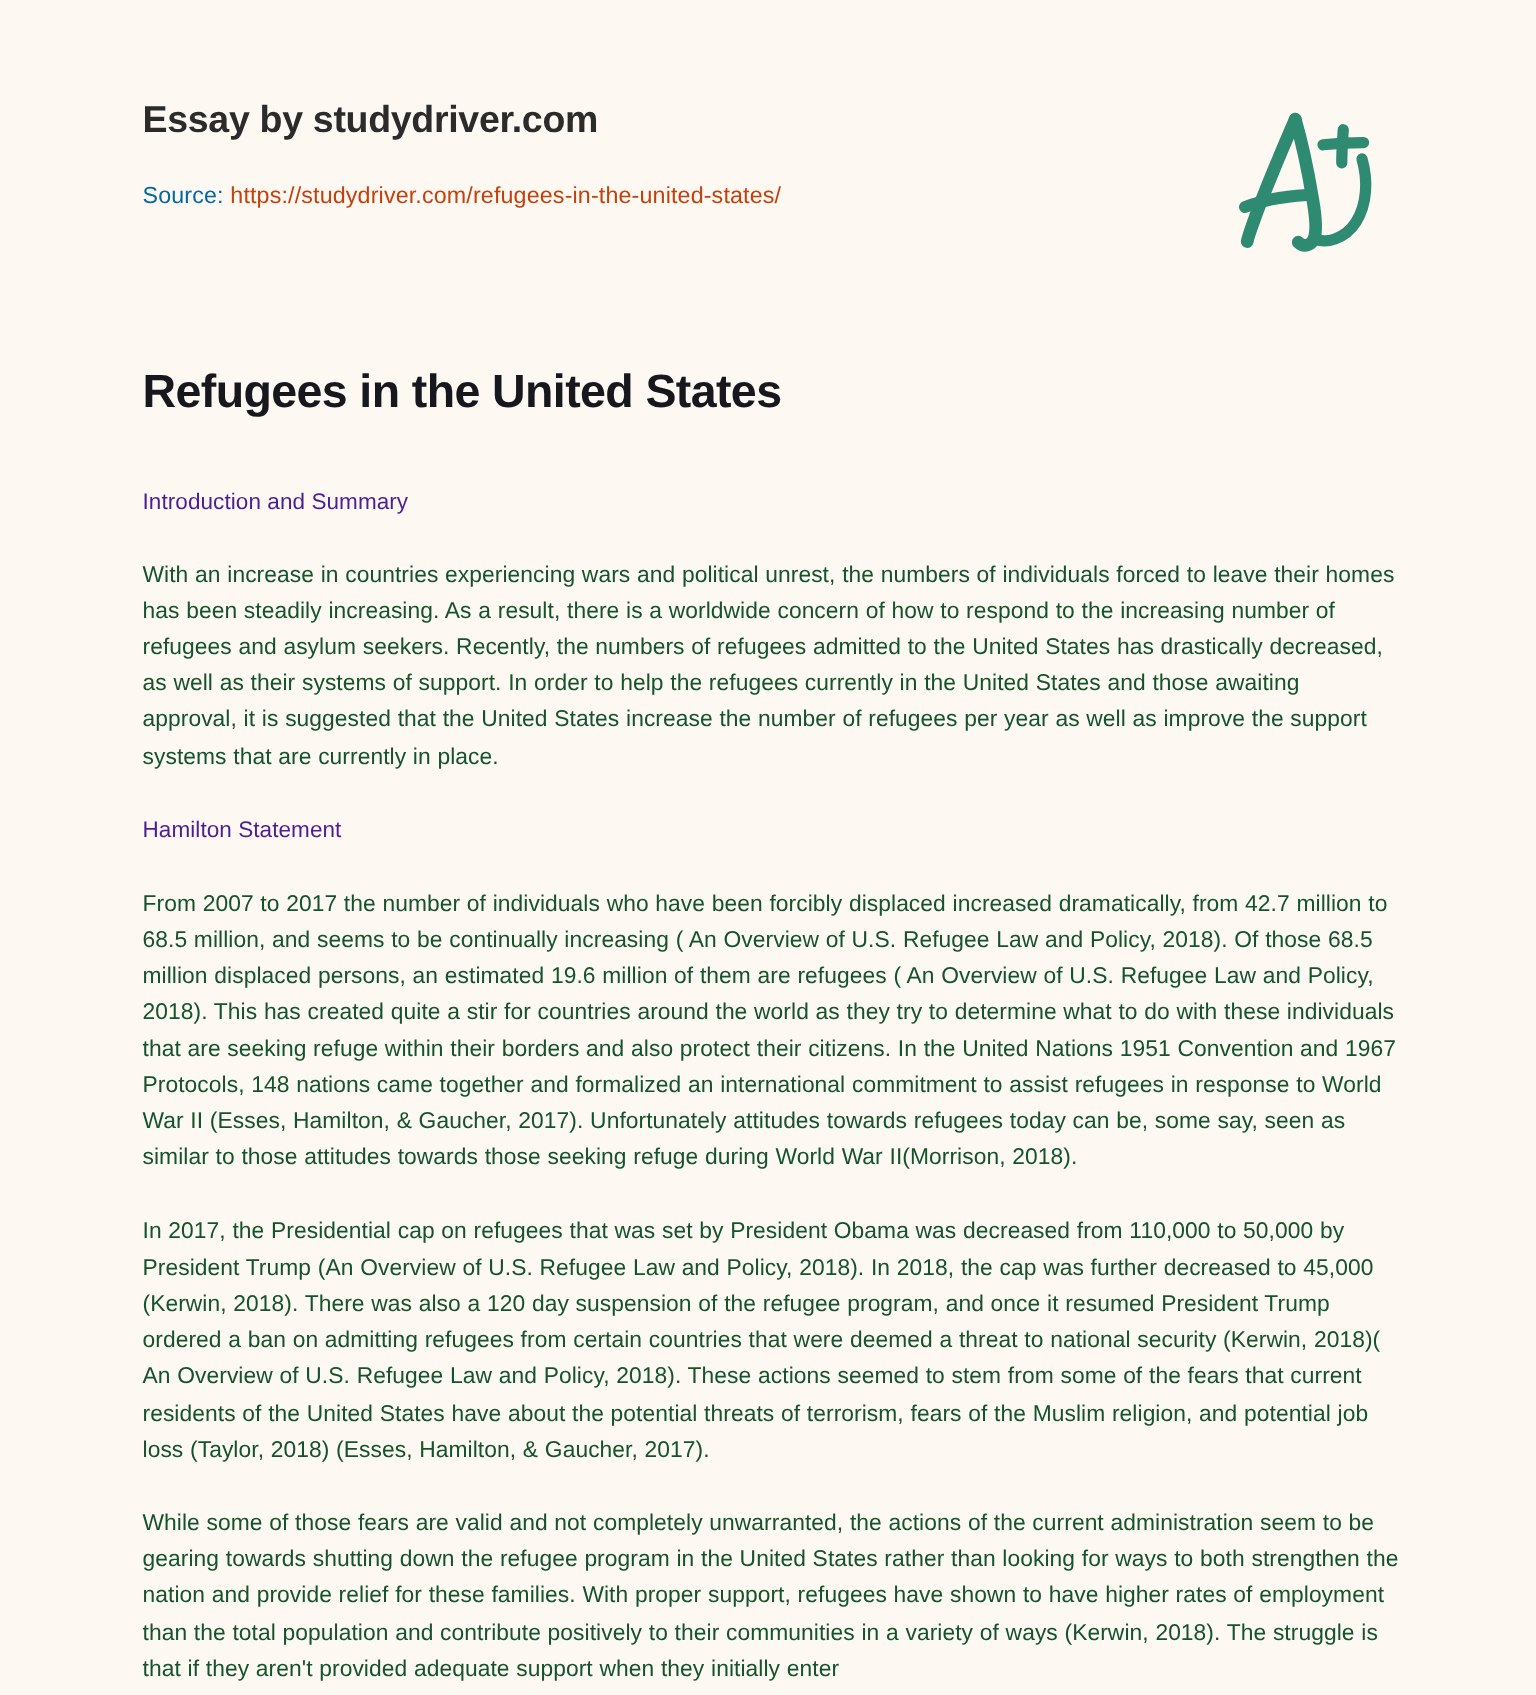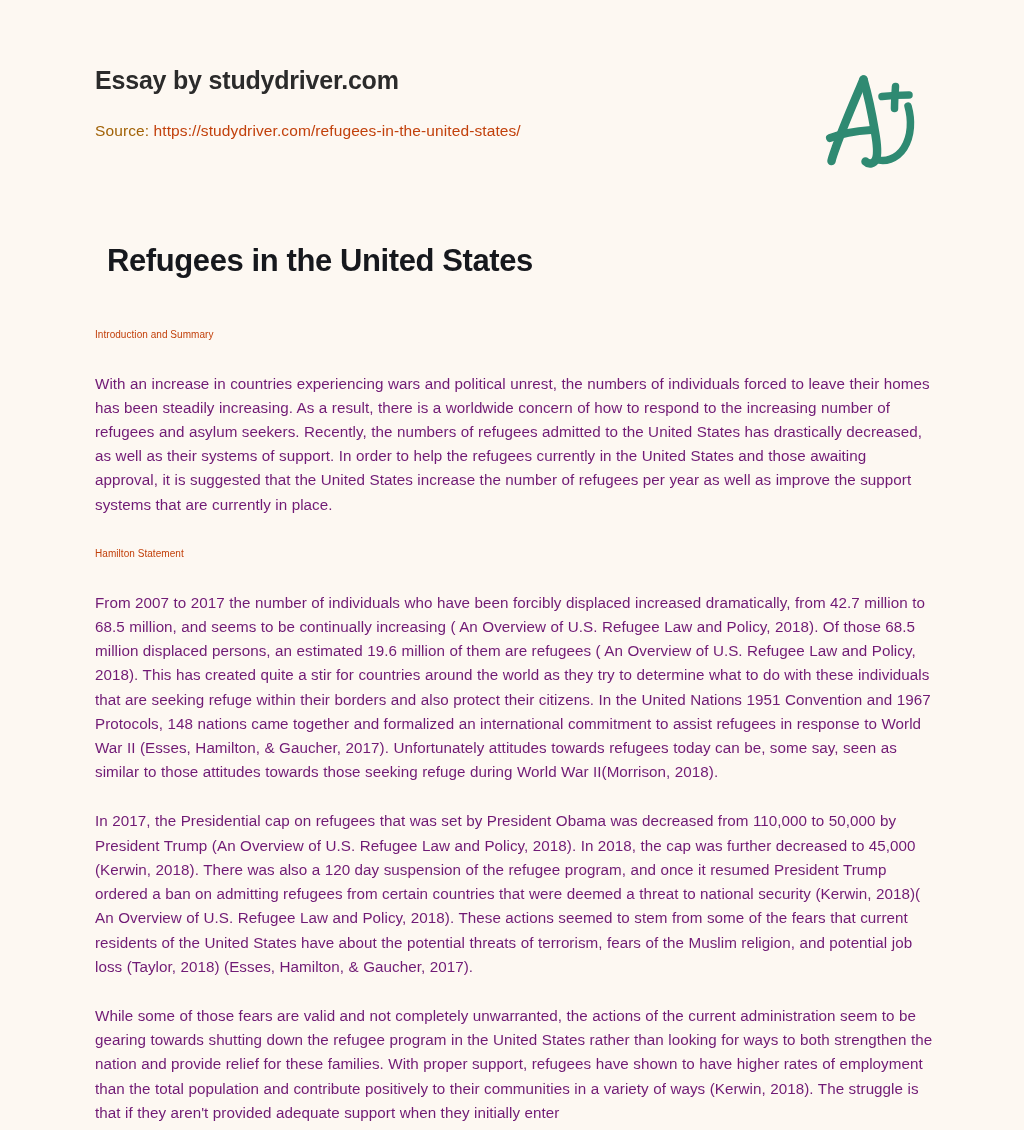--- a/index.html
+++ b/index.html
@@ -47,21 +47,21 @@
     position: absolute;
     left: 95px;
     top: 122px;
     font-size: 15.5px;
     color: #8d8880;
     white-space: nowrap;
     letter-spacing: 0.1px;
   }
 
   .source-label {
-    color: #a16207;
+    color: #0369a1;
   }
 
   .source-url {
     color: #c2410c;
     text-decoration: none;
   }
 
   
   .logo {
     position: absolute;
@@ -83,36 +83,36 @@
     top: 243px;
     width: 838px;
   }
 
   .doc-title {
     font-size: 31px;
     font-weight: bold;
     color: #16181d;
     letter-spacing: -0.4px;
     line-height: 1.15;
-    margin: 0 0 44px 12px;
+    margin: 0 0 44px 0;
   }
 
   .section-heading {
-    font-size: 10px;
+    font-size: 15px;
     line-height: 24px;
-    color: #c2410c;
+    color: #4c1d95;
     margin: 0 0 25px 0;
     font-weight: normal;
     letter-spacing: 0.05px;
   }
 
   .para {
     font-size: 15.2px;
     line-height: 24.2px;
-    color: #701a75;
+    color: #14532d;
     margin: 0 0 25px 0;
     text-align: left;
     letter-spacing: 0.05px;
     word-spacing: 0.2px;
   }
 
   .para:last-child {
     margin-bottom: 0;
   }
 </style>

